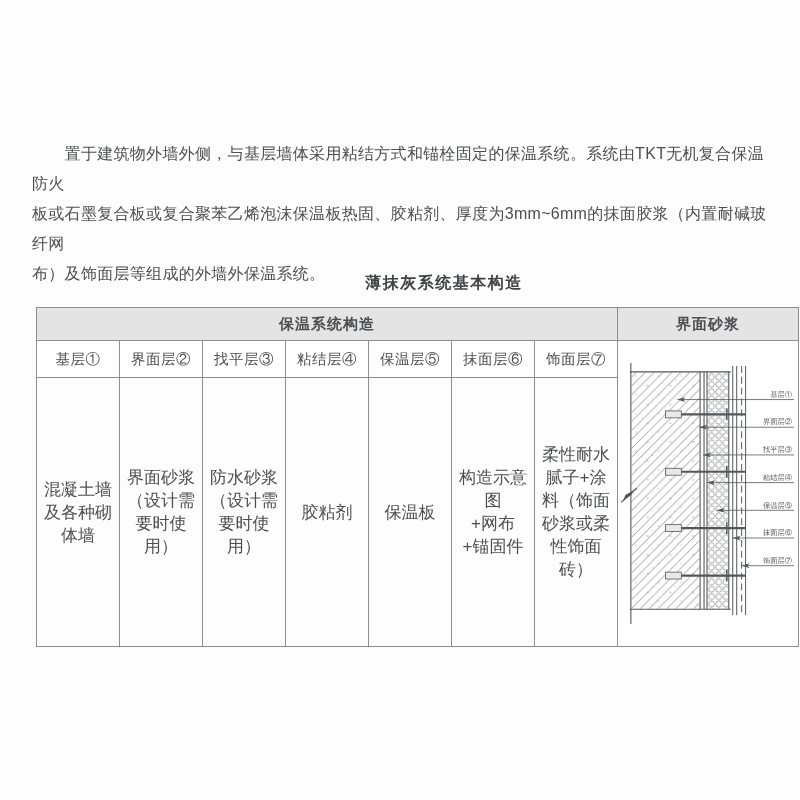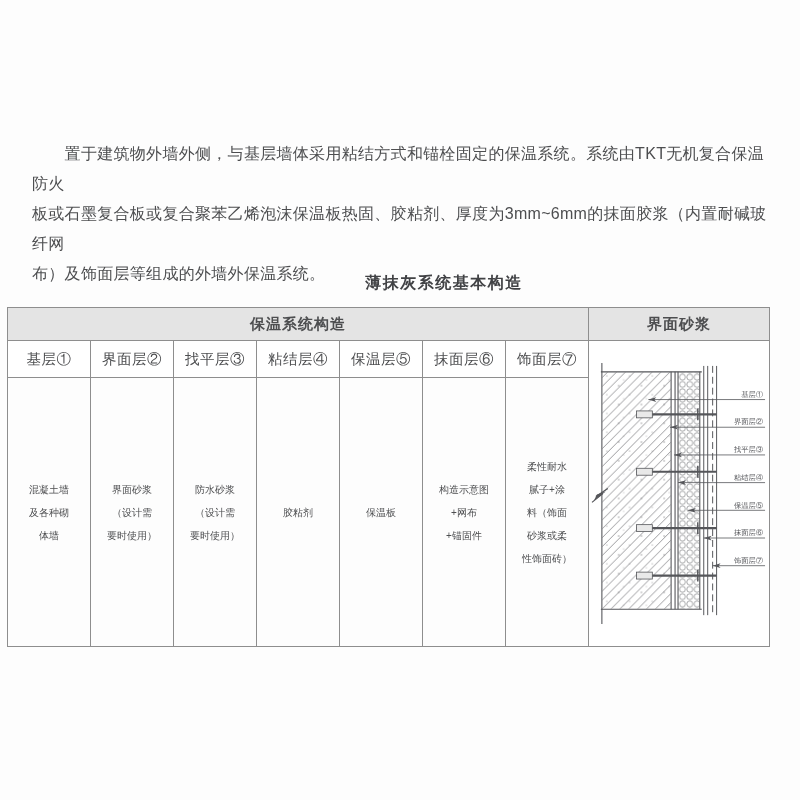--- a/index.html
+++ b/index.html
@@ -10,35 +10,35 @@
   .intro{
     position:absolute;left:32px;top:139px;width:738px;
     font-size:16px;line-height:30px;font-weight:500;letter-spacing:.3px;
     white-space:pre-line;color:#4d4e50;
   }
   .tbl-title{
     position:absolute;left:0;top:273px;width:100%;text-align:center;
     font-size:16px;font-weight:700;letter-spacing:1.5px;color:#414245;padding-left:44px;
   }
   table.spec{
-    position:absolute;left:7px;top:307px;width:762px;
+    position:absolute;left:36px;top:307px;width:762px;
     border-collapse:collapse;table-layout:fixed;
   }
   table.spec th,table.spec td{
     border:1px solid #8e8e8e;text-align:center;vertical-align:middle;
     padding:1px 2px;color:#4d4e50;
   }
   tr.group-row th{
     background:#e4e4e4;height:30px;font-size:15px;font-weight:600;letter-spacing:1px;
   }
   tr.label-row th{
     background:#fff;height:34px;font-size:14.5px;font-weight:500;letter-spacing:.5px;
   }
   tr.value-row td{
-    height:266px;font-size:10px;line-height:23px;white-space:pre-line;font-weight:500;
+    height:266px;font-size:17px;line-height:23px;white-space:pre-line;font-weight:500;
   }
   td.diagram-cell{padding:0;vertical-align:top;background:#fff;}
   .diagram-cell svg{display:block;}
 </style>
 </head>
 <body>
 
 <div class="page">
 
   <div class="intro">　　置于建筑物外墙外侧，与基层墙体采用粘结方式和锚栓固定的保温系统。系统由TKT无机复合保温防火

